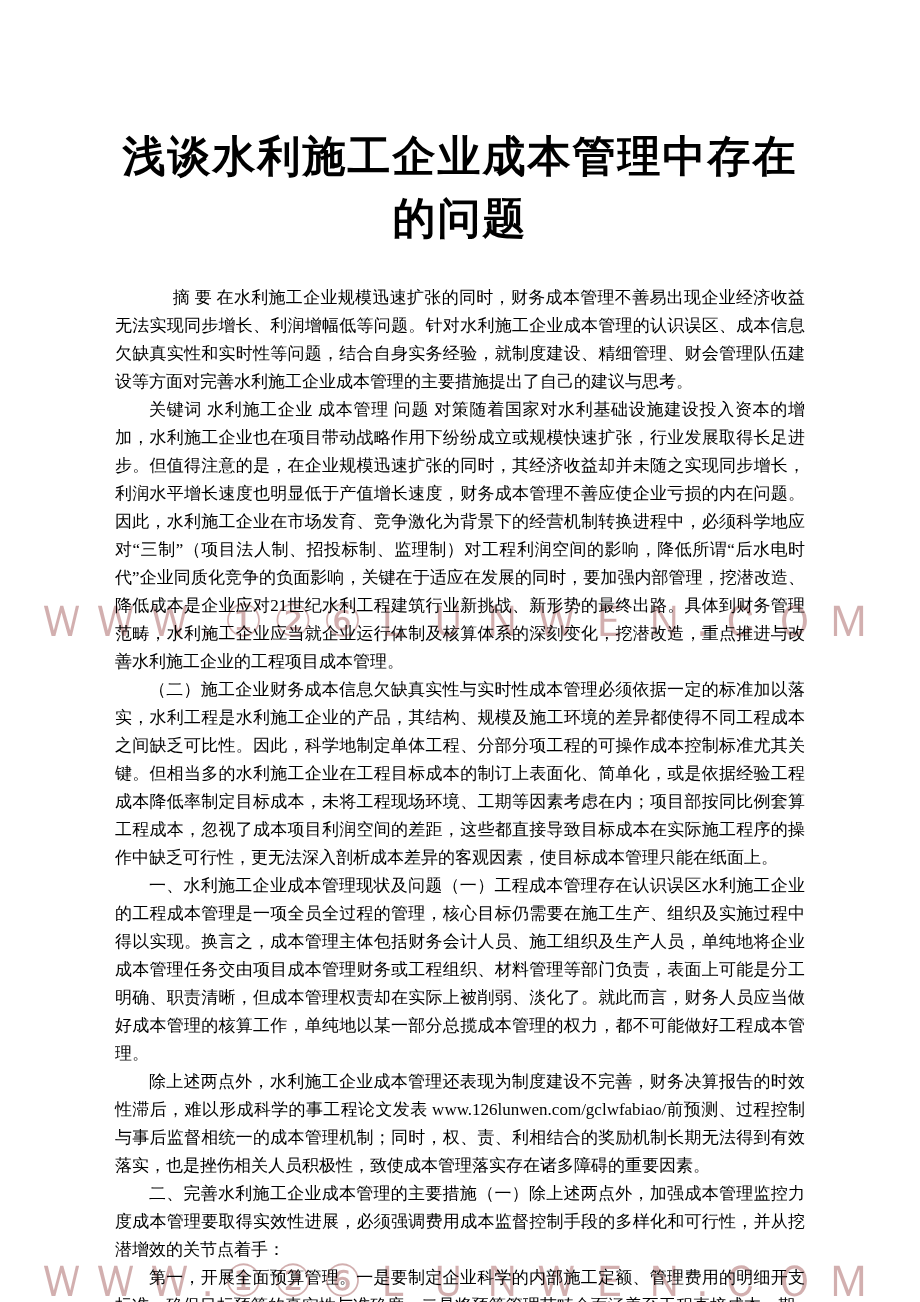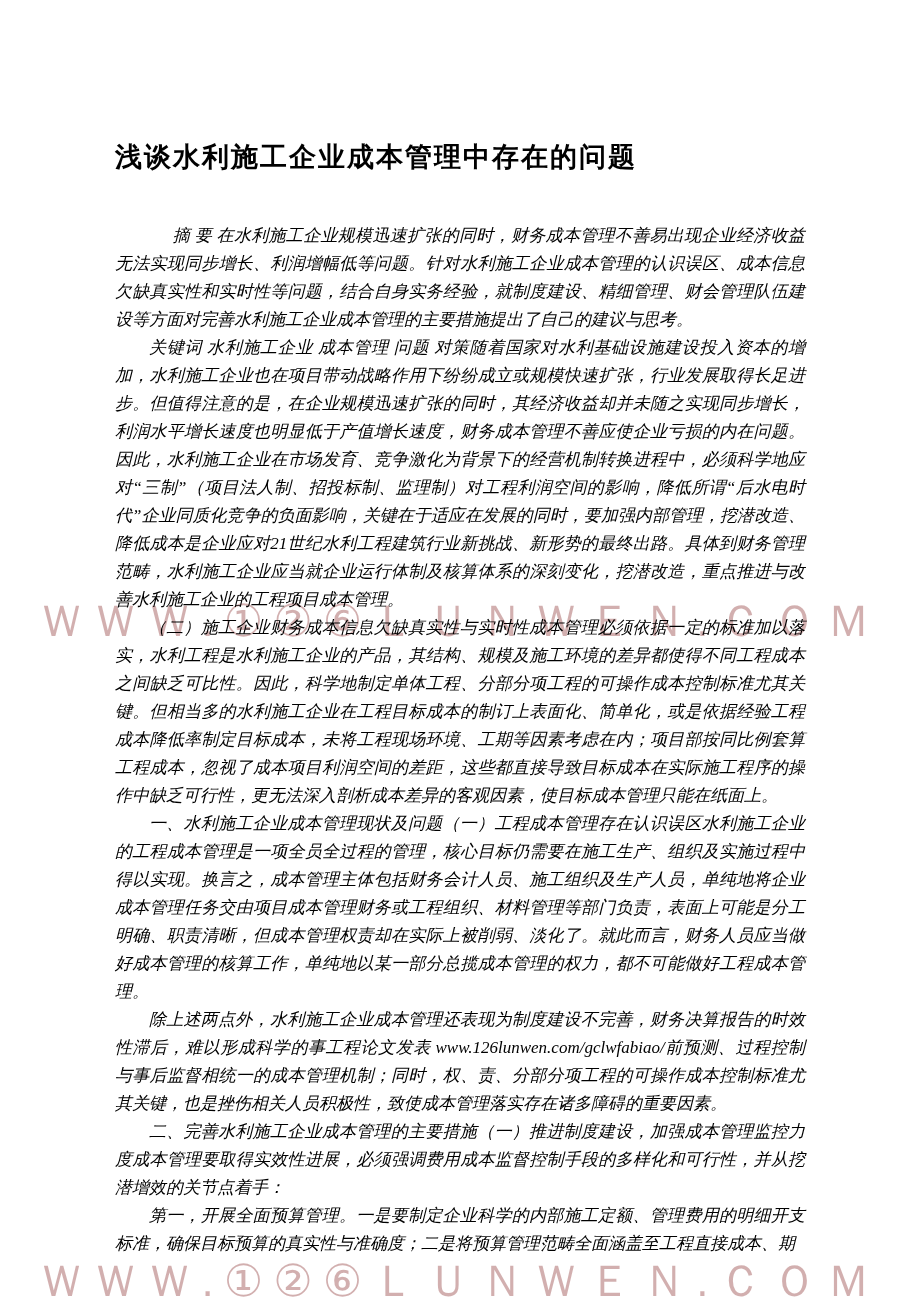--- a/index.html
+++ b/index.html
@@ -34,42 +34,41 @@
     white-space: nowrap;
     z-index: 0;
   }
   .wm-middle { top: 592px; }
   .wm-bottom { top: 1252px; }
   .doc-title {
     position: relative;
     z-index: 1;
     margin: 126px 115px 0 115px;
     width: 690px;
-    text-align: left;
-    font-size: 27px;
+    text-align: center;
+    font-size: 43px;
     font-weight: bold;
     line-height: 62px;
     letter-spacing: 2px;
   }
   .title-line { display: block; }
   .doc-body {
     position: relative;
     z-index: 1;
     margin: 34px 115px 0 115px;
     width: 690px;
     font-size: 17px;
     line-height: 28px;
     text-align: justify;
     text-justify: inter-ideograph;
   }
   .para {
     margin: 0;
     text-indent: 2em;
     word-break: break-all;
-    font-style: italic;
   }
   .para.indent-abstract { text-indent: 3.4em; }
 </style>
 </head>
 <body>
 
 <div class="page">
 
   <div class="watermark wm-middle">ＷＷＷ.①②⑥ＬＵＮＷＥＮ.ＣＯＭ</div>
 
@@ -77,18 +76,18 @@
 
   <h1 class="doc-title">
     <span class="title-line">浅谈水利施工企业成本管理中存在的问题</span>
   </h1>
 
   <div class="doc-body">
     <p class="para indent-abstract">摘 要 在水利施工企业规模迅速扩张的同时，财务成本管理不善易出现企业经济收益无法实现同步增长、利润增幅低等问题。针对水利施工企业成本管理的认识误区、成本信息欠缺真实性和实时性等问题，结合自身实务经验，就制度建设、精细管理、财会管理队伍建设等方面对完善水利施工企业成本管理的主要措施提出了自己的建议与思考。</p>
     <p class="para">关键词 水利施工企业 成本管理 问题 对策随着国家对水利基础设施建设投入资本的增加，水利施工企业也在项目带动战略作用下纷纷成立或规模快速扩张，行业发展取得长足进步。但值得注意的是，在企业规模迅速扩张的同时，其经济收益却并未随之实现同步增长，利润水平增长速度也明显低于产值增长速度，财务成本管理不善应使企业亏损的内在问题。因此，水利施工企业在市场发育、竞争激化为背景下的经营机制转换进程中，必须科学地应对“三制”（项目法人制、招投标制、监理制）对工程利润空间的影响，降低所谓“后水电时代”企业同质化竞争的负面影响，关键在于适应在发展的同时，要加强内部管理，挖潜改造、降低成本是企业应对21世纪水利工程建筑行业新挑战、新形势的最终出路。具体到财务管理范畴，水利施工企业应当就企业运行体制及核算体系的深刻变化，挖潜改造，重点推进与改善水利施工企业的工程项目成本管理。</p>
     <p class="para">（二）施工企业财务成本信息欠缺真实性与实时性成本管理必须依据一定的标准加以落实，水利工程是水利施工企业的产品，其结构、规模及施工环境的差异都使得不同工程成本之间缺乏可比性。因此，科学地制定单体工程、分部分项工程的可操作成本控制标准尤其关键。但相当多的水利施工企业在工程目标成本的制订上表面化、简单化，或是依据经验工程成本降低率制定目标成本，未将工程现场环境、工期等因素考虑在内；项目部按同比例套算工程成本，忽视了成本项目利润空间的差距，这些都直接导致目标成本在实际施工程序的操作中缺乏可行性，更无法深入剖析成本差异的客观因素，使目标成本管理只能在纸面上。</p>
     <p class="para">一、水利施工企业成本管理现状及问题（一）工程成本管理存在认识误区水利施工企业的工程成本管理是一项全员全过程的管理，核心目标仍需要在施工生产、组织及实施过程中得以实现。换言之，成本管理主体包括财务会计人员、施工组织及生产人员，单纯地将企业成本管理任务交由项目成本管理财务或工程组织、材料管理等部门负责，表面上可能是分工明确、职责清晰，但成本管理权责却在实际上被削弱、淡化了。就此而言，财务人员应当做好成本管理的核算工作，单纯地以某一部分总揽成本管理的权力，都不可能做好工程成本管理。</p>
-    <p class="para">除上述两点外，水利施工企业成本管理还表现为制度建设不完善，财务决算报告的时效性滞后，难以形成科学的事工程论文发表 www.126lunwen.com/gclwfabiao/前预测、过程控制与事后监督相统一的成本管理机制；同时，权、责、分部分项工程的可操作成本控制标准尤其关键，也是挫伤相关人员积极性，致使成本管理落实存在诸多障碍的重要因素。</p>
-    <p class="para">二、完善水利施工企业成本管理的主要措施（一）推进制度建设，加强成本管理监控力度成本管理要取得实效性进展，必须强调费用成本监督控制手段的多样化和可行性，并从挖潜增效的关节点着手：</p>
+    <p class="para">除上述两点外，水利施工企业成本管理还表现为制度建设不完善，财务决算报告的时效性滞后，难以形成科学的事工程论文发表 www.126lunwen.com/gclwfabiao/前预测、过程控制与事后监督相统一的成本管理机制；同时，权、责、利相结合的奖励机制长期无法得到有效落实，也是挫伤相关人员积极性，致使成本管理落实存在诸多障碍的重要因素。</p>
+    <p class="para">二、完善水利施工企业成本管理的主要措施（一）除上述两点外，加强成本管理监控力度成本管理要取得实效性进展，必须强调费用成本监督控制手段的多样化和可行性，并从挖潜增效的关节点着手：</p>
     <p class="para">第一，开展全面预算管理。一是要制定企业科学的内部施工定额、管理费用的明细开支标准，确保目标预算的真实性与准确度；二是将预算管理范畴全面涵盖至工程直接成本、期</p>
   </div>
 
 </div>
 
 </body></html>

